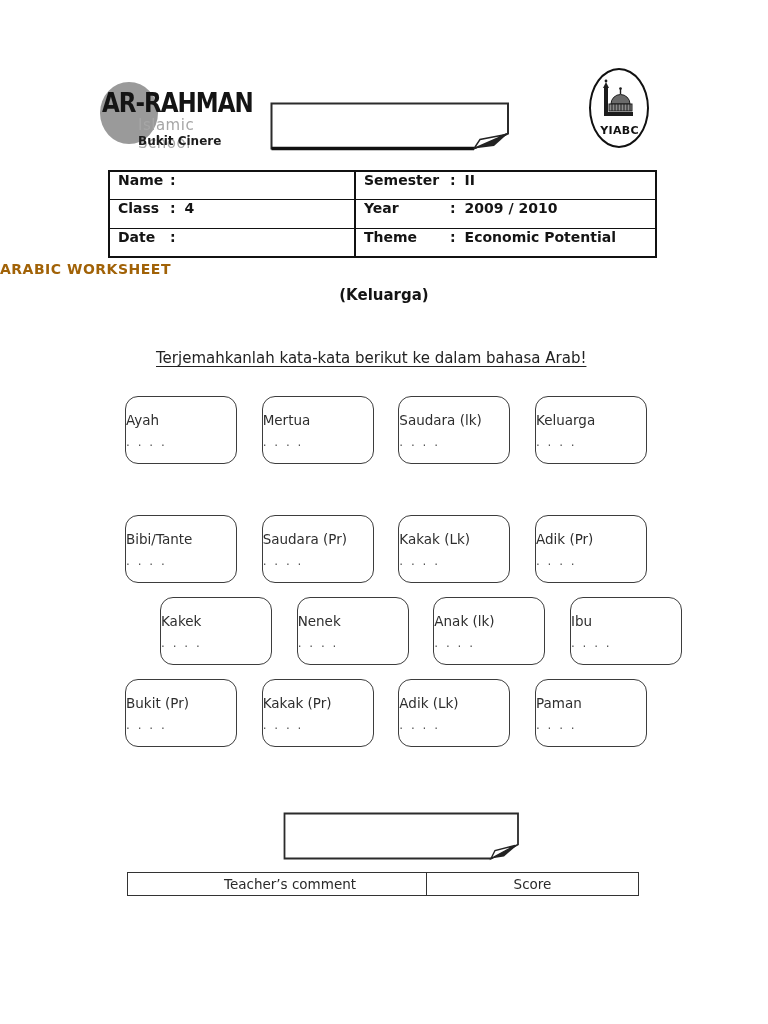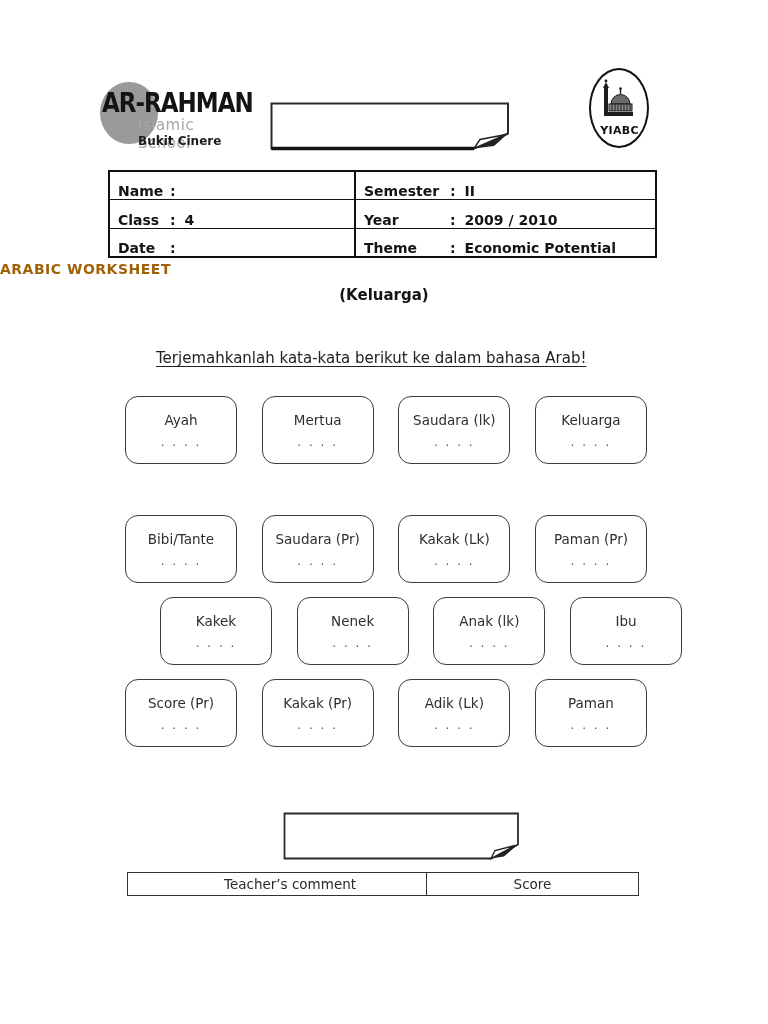--- a/index.html
+++ b/index.html
@@ -18,38 +18,38 @@
   .banner-bottom{position:absolute;left:283px;top:812px;}
   
   .org-logo{position:absolute;left:589px;top:68px;width:62px;height:82px;}
   .org-ellipse{position:absolute;left:0;top:0;width:56px;height:76px;border:2.5px solid #111;border-radius:50%;background:#fff;}
   .org-mosque{position:absolute;left:12px;top:8px;}
   .org-acronym{position:absolute;left:0;top:56px;width:61px;text-align:center;font-size:11px;font-weight:bold;color:#111;letter-spacing:0.3px;}
   
   .info-table{position:absolute;left:108px;top:170px;width:549px;height:88px;border:2px solid #111;box-sizing:border-box;display:flex;flex-direction:column;}
   .info-row{flex:1;display:flex;border-bottom:1.5px solid #111;}
   .info-row:last-child{border-bottom:none;}
-  .info-cell{display:flex;align-items:flex-end;box-sizing:border-box;padding-left:8px;font-size:14px;font-weight:bold;color:#141414;}
+  .info-cell{display:flex;align-items:flex-start;box-sizing:border-box;padding-left:8px;font-size:14px;font-weight:bold;color:#141414;}
   .info-cell.left{width:246px;border-right:2px solid #111;}
   .info-cell.right{flex:1;}
   .info-lbl-l{display:inline-block;width:52px;}
   .info-lbl-r{display:inline-block;width:86px;}
   .info-val{margin-left:9px;}
   
   .ws-title{position:absolute;left:0;top:261px;width:768px;text-align:left;font-size:14px;font-weight:bold;color:#a16207;letter-spacing:0.5px;}
   .ws-subtitle{position:absolute;left:0;top:286px;width:768px;text-align:center;font-size:15px;font-weight:bold;color:#141414;}
   .instruction{position:absolute;left:156px;top:349px;font-size:15px;color:#222;text-decoration:underline;text-underline-offset:3px;}
   
   .word-row{position:absolute;left:125px;width:522px;display:flex;justify-content:space-between;}
   .word-row.r0{top:396px;}
   .word-row.r1{top:515px;}
   .word-row.r2{top:597px;margin-left:35px;}
   .word-row.r3{top:679px;}
   .word-box{width:112px;height:68px;box-sizing:border-box;border:1.7px solid #3d3d3d;border-radius:13px;background:#fff;
-    display:flex;flex-direction:column;align-items:center;justify-content:center;}
+    display:flex;flex-direction:column;align-items:flex-start;justify-content:center;}
   .word-label{font-size:13.5px;color:#2e2e2e;white-space:nowrap;}
   .word-dots{font-size:12px;color:#555;margin-top:7px;letter-spacing:2px;}
   
   .footer-table{position:absolute;left:127px;top:872px;width:512px;height:24px;border:1.7px solid #333;box-sizing:border-box;display:flex;padding-left:26px;}
   .footer-cell{display:flex;align-items:center;justify-content:center;font-size:13.5px;color:#2a2a2a;box-sizing:border-box;}
   .footer-cell.left{width:273px;border-right:1.7px solid #333;}
   .footer-cell.right{flex:1;}
 </style>
 </head>
 <body>
@@ -163,21 +163,21 @@
     </div>
     <div class="word-box">
       <div class="word-label">Saudara (Pr)</div>
       <div class="word-dots">. . . .</div>
     </div>
     <div class="word-box">
       <div class="word-label">Kakak (Lk)</div>
       <div class="word-dots">. . . .</div>
     </div>
     <div class="word-box">
-      <div class="word-label">Paman (Pr)</div>
+      <div class="word-label">Adik (Pr)</div>
       <div class="word-dots">. . . .</div>
     </div>
   </div>
 
   <div class="word-row r2">
     <div class="word-box">
       <div class="word-label">Kakek</div>
       <div class="word-dots">. . . .</div>
     </div>
     <div class="word-box">
@@ -189,21 +189,21 @@
       <div class="word-dots">. . . .</div>
     </div>
     <div class="word-box">
       <div class="word-label">Ibu</div>
       <div class="word-dots">. . . .</div>
     </div>
   </div>
 
   <div class="word-row r3">
     <div class="word-box">
-      <div class="word-label">Score (Pr)</div>
+      <div class="word-label">Bukit (Pr)</div>
       <div class="word-dots">. . . .</div>
     </div>
     <div class="word-box">
       <div class="word-label">Kakak (Pr)</div>
       <div class="word-dots">. . . .</div>
     </div>
     <div class="word-box">
       <div class="word-label">Adik (Lk)</div>
       <div class="word-dots">. . . .</div>
     </div>

